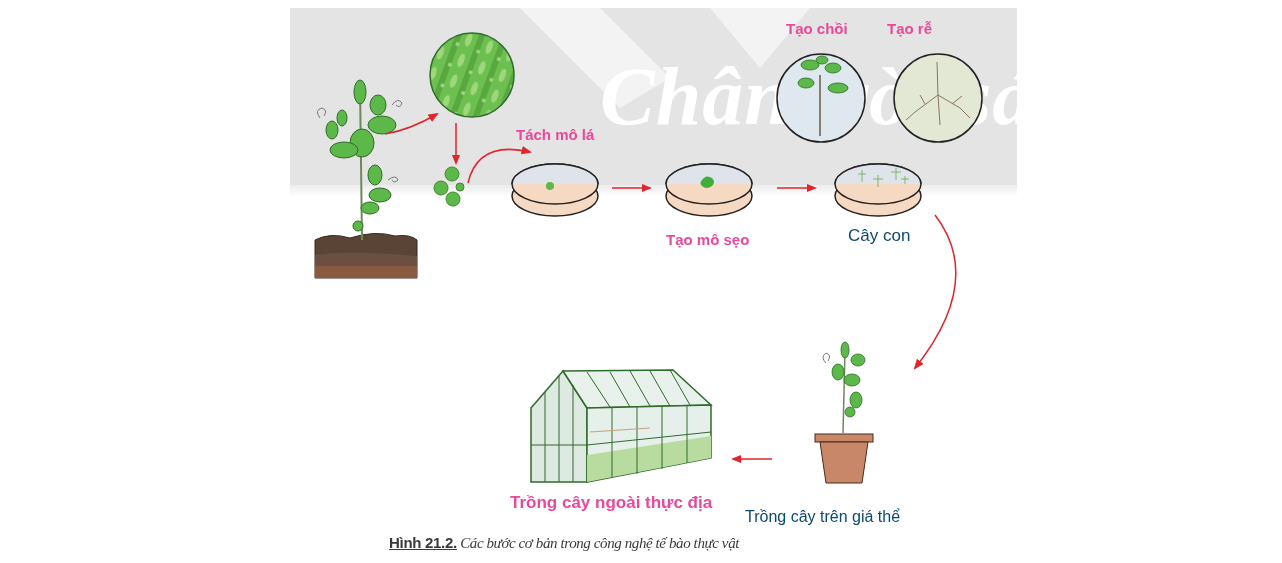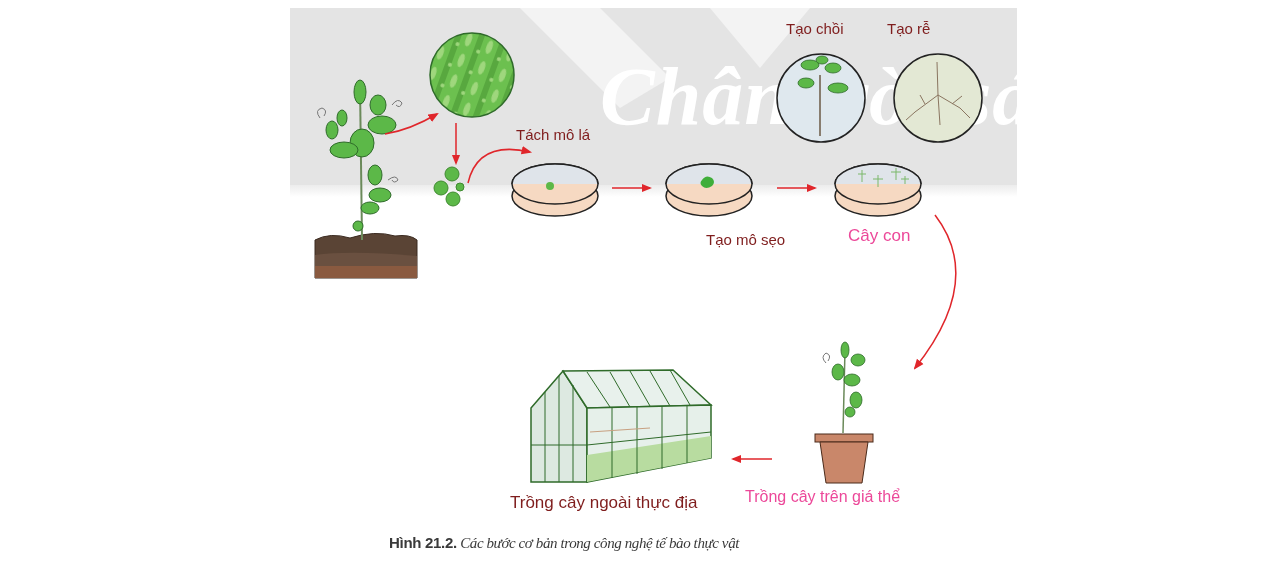--- a/index.html
+++ b/index.html
@@ -1,24 +1,24 @@
 <!DOCTYPE html>
 <html><head>
 <meta charset="utf-8">
 <style>
   html, body { margin:0; padding:0; background:#ffffff; }
   body { width:1282px; height:563px; position:relative; overflow:hidden; font-family:"Liberation Sans", sans-serif; color:#3a3a3a; }
   .abs { position:absolute; }
   .watermark-band { left:290px; top:8px; width:727px; height:177px; background:#e4e4e4; }
   .watermark-band-fade { left:290px; top:185px; width:727px; height:12px; background:linear-gradient(#ececec,#ffffff); }
   .watermark-text { left:600px; top:50px; font-family:"Liberation Serif", serif; font-style:italic; font-weight:bold; font-size:82px; color:#ffffff; letter-spacing:1px; white-space:nowrap; width:417px; overflow:hidden; }
-  .label { font-size:15px; color:#7f1d1d; white-space:nowrap; }
-  .label-dark { font-size:17px; color:#ec4899; white-space:nowrap; }
+  .label { font-size:15px; color:#ec4899; white-space:nowrap;font-weight:bold; }
+  .label-dark { font-size:17px; color:#0c4a6e; white-space:nowrap; }
   .caption { left:389px; top:534px; font-size:15px; white-space:nowrap; color:#3a3a3a; }
-  .caption b { font-family:"Liberation Sans", sans-serif; font-weight:bold; letter-spacing:-0.3px; }
+  .caption b { font-family:"Liberation Sans", sans-serif; font-weight:bold; letter-spacing:-0.3px;text-decoration:underline; }
   .caption i { font-family:Liberation Serif, serif; font-style:italic; letter-spacing:-0.4px; }
   svg { overflow:visible; }
 </style>
 </head>
 <body>
 
 <div class="abs watermark-band"></div>
 <div class="abs watermark-band-fade"></div>
 <svg class="abs" style="left:290px;top:8px" width="727" height="177">
   <polygon points="230,0 310,0 380,70 330,100" fill="#f3f3f3"></polygon>
@@ -172,22 +172,22 @@
       <line x1="637" y1="407" x2="637" y2="474"></line>
       <line x1="662" y1="406" x2="662" y2="469"></line>
       <line x1="687" y1="405" x2="687" y2="463"></line>
       <line x1="587" y1="445" x2="711" y2="432"></line>
       <line x1="590" y1="432" x2="650" y2="428" stroke="#c8a080"></line>
     </g>
   </g>
 </svg>
 
 <div class="abs label" style="left:516px;top:126px">Tách mô lá</div>
-<div class="abs label" style="left:706px;top:231px">Tạo mô sẹo</div>
+<div class="abs label" style="left:666px;top:231px">Tạo mô sẹo</div>
 <div class="abs label-dark" style="left:848px;top:226px">Cây con</div>
 <div class="abs label" style="left:786px;top:20px">Tạo chồi</div>
 <div class="abs label" style="left:887px;top:20px">Tạo rễ</div>
-<div class="abs label-dark" style="left:745px;top:488px;font-size:16px">Trồng cây trên giá thể</div>
+<div class="abs label-dark" style="left:745px;top:508px;font-size:16px">Trồng cây trên giá thể</div>
 <div class="abs label" style="left:510px;top:493px;font-size:17px">Trồng cây ngoài thực địa</div>
 
 <div class="abs caption">
   <b>Hình 21.2.</b><i> Các bước cơ bản trong công nghệ tế bào thực vật</i>
 </div>
 
 </body></html>

